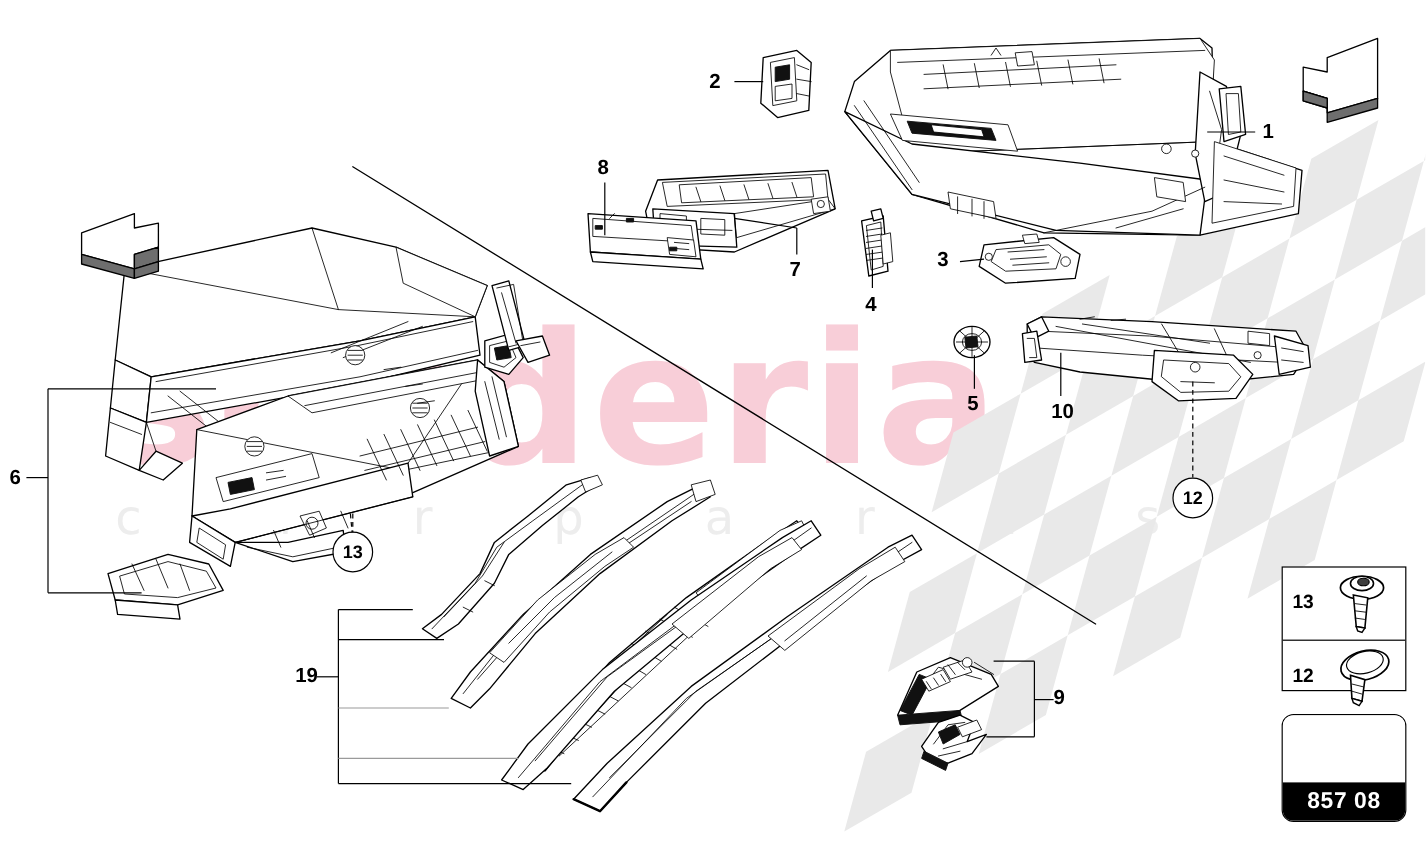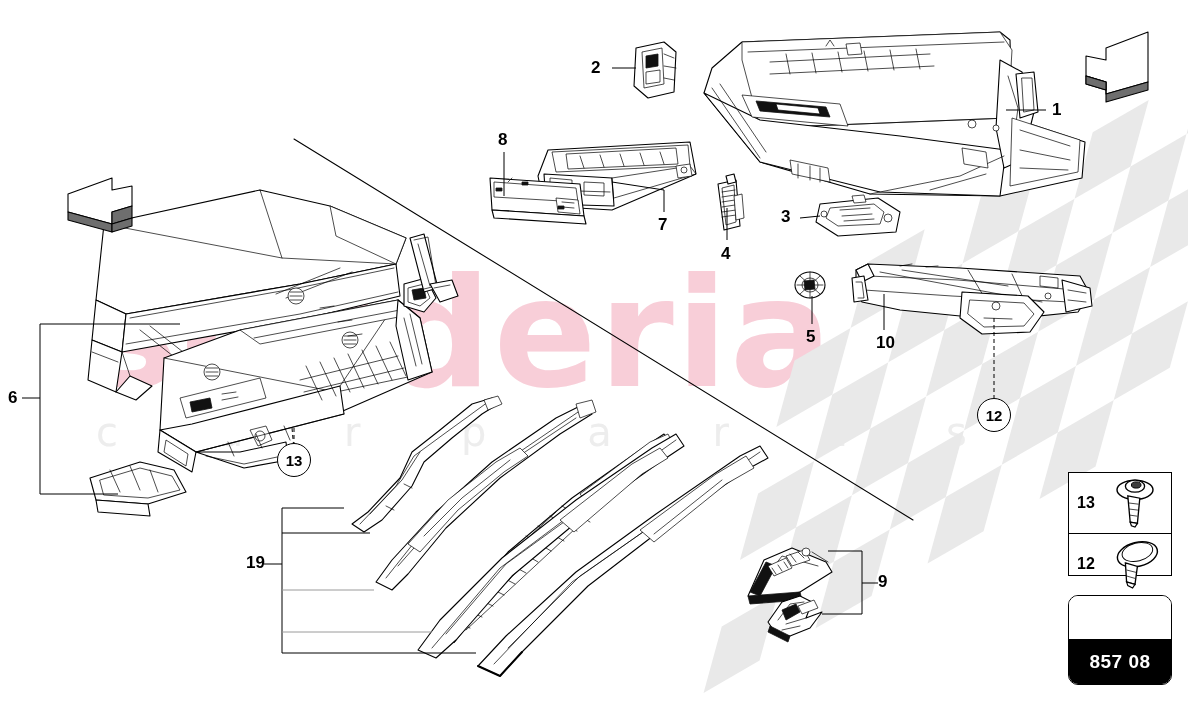--- a/index.html
+++ b/index.html
@@ -102,21 +102,21 @@
     width: 104px; height: 90px;
     border: 1.6px solid #000;
     border-radius: 10px;
     background: #fff;
     overflow: hidden;
     display: flex;
     flex-direction: column;
   }
   #codeplate .cp-top { flex: 1 1 auto; background: #fff; }
   #codeplate .cp-bot {
-    height: 45px;
+    height: 32px;
     background: #000;
     color: #fff;
     display: flex;
     align-items: center;
     justify-content: center;
     font-family: "Liberation Sans", sans-serif;
     font-weight: 700;
     font-size: 19px;
     letter-spacing: 0.5px;
   }

